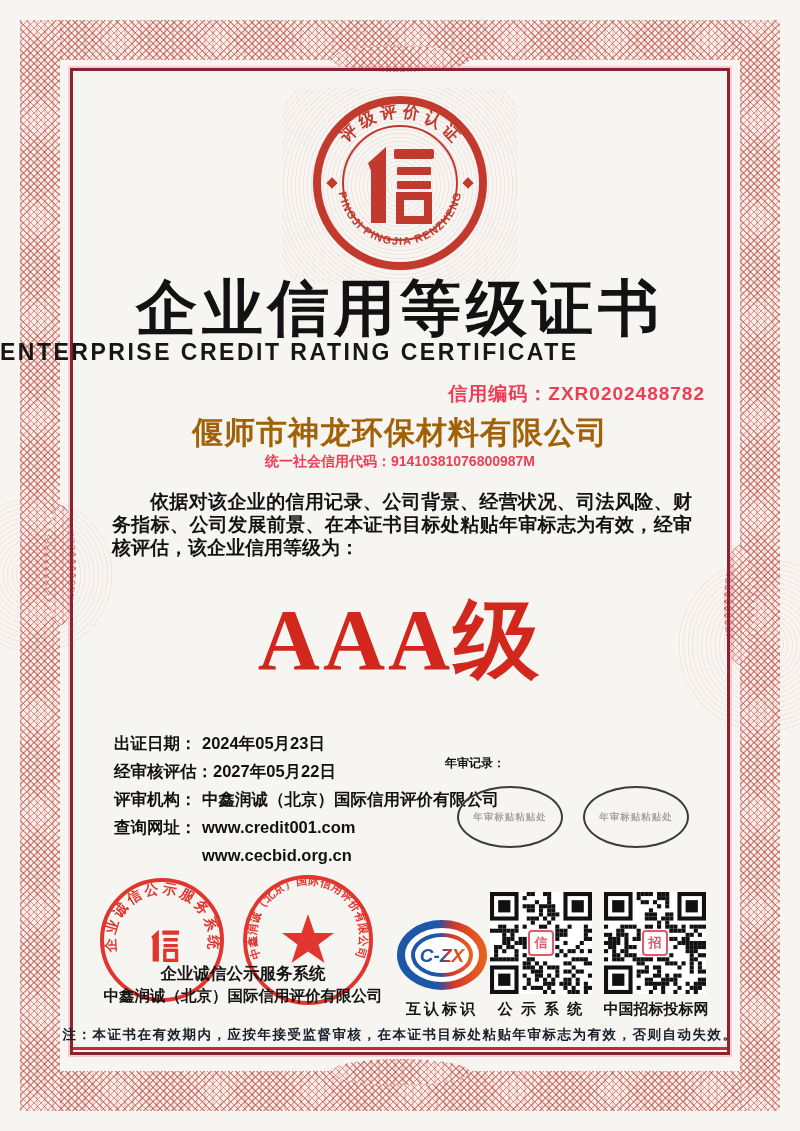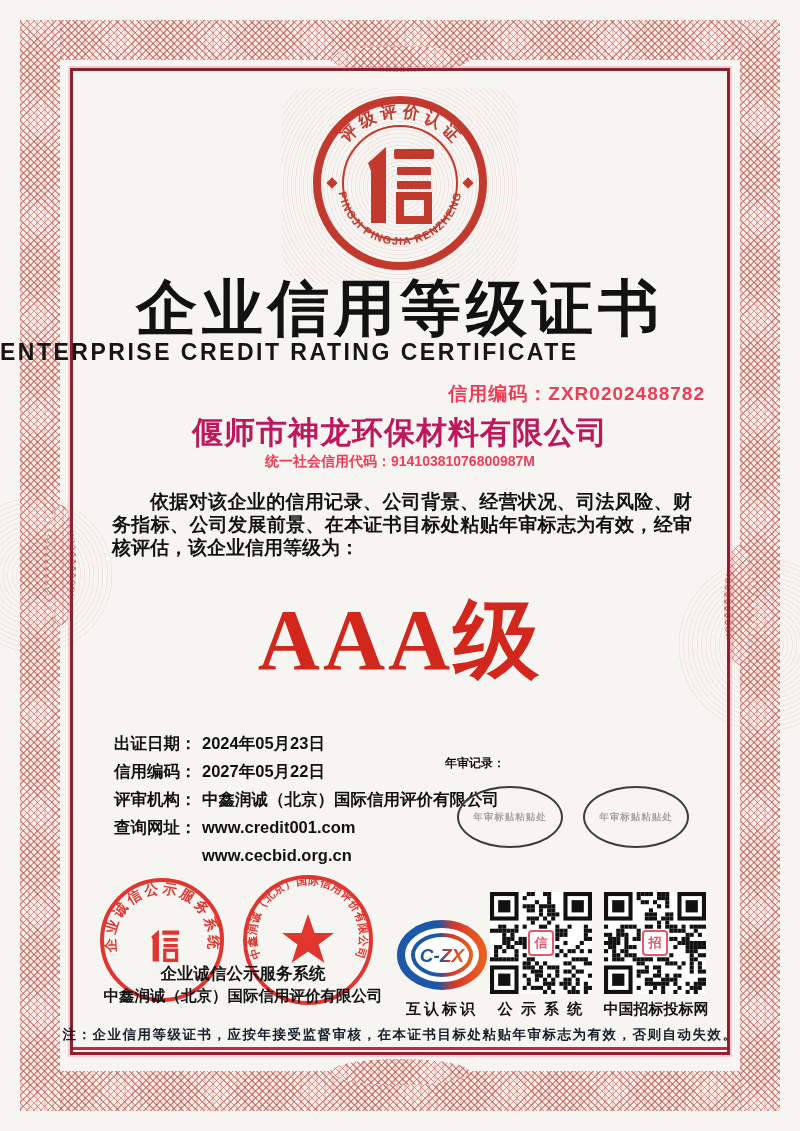--- a/index.html
+++ b/index.html
@@ -31,21 +31,21 @@
   .rosette-r{right:-55px;top:555px;width:180px;height:180px;}
   .seal-bg{position:absolute;left:282px;top:88px;width:236px;height:196px;border-radius:26px;opacity:.14;
     background:repeating-radial-gradient(circle, rgba(190,70,60,.7) 0 1px, rgba(0,0,0,0) 1px 4px);}
   
   .seal-wrap{position:absolute;left:310px;top:93px;width:180px;height:180px;}
   .title{position:absolute;left:0;right:0;top:268px;text-align:center;color:#121212;
     font-size:61px;font-weight:900;letter-spacing:5px;font-family:"Liberation Sans",sans-serif;}
   .subtitle{position:absolute;left:0;right:0;top:339px;color:#161616;
     font-size:23px;font-weight:700;letter-spacing:2.5px;}
   .code-line{position:absolute;right:95px;top:357px;color:#ee3d55;font-size:19px;font-weight:700;letter-spacing:1px;margin-top:24px;}
-  .company{position:absolute;left:0;right:0;top:412px;text-align:center;color:#be185d;
+  .company{position:absolute;left:0;right:0;top:412px;text-align:center;color:#a16207;
     font-size:31px;font-weight:900;letter-spacing:1px;font-family:"Liberation Serif",serif;}
   .uscc{position:absolute;left:0;right:0;top:453px;text-align:center;color:#ee3d55;font-size:14px;font-weight:700;}
   .paragraph{position:absolute;left:112px;top:490px;width:580px;color:#131313;
     font-size:19px;line-height:23px;font-weight:700;text-align:justify;text-indent:2em;
     font-family:"Liberation Serif",serif;}
   .rating{position:absolute;left:0;right:0;top:582px;text-align:center;color:#d2271c;
     font-size:86px;font-weight:900;letter-spacing:3px;font-family:"Liberation Serif",serif;}
   
   .info{position:absolute;left:114px;top:733px;}
   .info-row{height:28px;font-size:16.5px;font-weight:800;color:#111;white-space:nowrap;}
@@ -137,21 +137,21 @@
   <div class="company">偃师市神龙环保材料有限公司</div>
   <div class="uscc">统一社会信用代码：91410381076800987M</div>
   <div class="paragraph">依据对该企业的信用记录、公司背景、经营状况、司法风险、财务指标、公司发展前景、在本证书目标处粘贴年审标志为有效，经审核评估，该企业信用等级为：</div>
   <div class="rating">AAA级</div>
 
   <div class="info">
     <div class="info-row">
       <span class="lbl">出证日期：</span><span class="val">2024年05月23日</span>
     </div>
     <div class="info-row">
-      <span class="lbl">信用编码：</span><span class="val">2027年05月22日</span>
+      <span class="lbl">经审核评估：</span><span class="val">2027年05月22日</span>
     </div>
     <div class="info-row">
       <span class="lbl">评审机构：</span><span class="val">中鑫润诚（北京）国际信用评价有限公司</span>
     </div>
     <div class="info-row">
       <span class="lbl">查询网址：</span><span class="val">www.credit001.com</span>
     </div>
     <div class="info-row cont">
       <span class="lbl">　　　　　</span><span class="val">www.cecbid.org.cn</span>
     </div>
@@ -598,16 +598,16 @@
         <rect x="80" y="8" width="12" height="12" fill="#111"></rect>
         <rect x="0" y="72" width="28" height="28" fill="#111"></rect>
         <rect x="4" y="76" width="20" height="20" fill="#fff"></rect>
         <rect x="8" y="80" width="12" height="12" fill="#111"></rect>
       </svg>
     <div class="qr-center">招</div>
   </div>
   <div class="qr-label qr2-label">中国招标投标网</div>
 
   <div class="footnote">
-    <span>注：企业信用等级证书，应按年接受监督审核，在本证书目标处粘贴年审标志为有效，否则自动失效。</span>
+    <span>注：本证书在有效期内，应按年接受监督审核，在本证书目标处粘贴年审标志为有效，否则自动失效。</span>
   </div>
 
 </div>
 
 </body></html>

